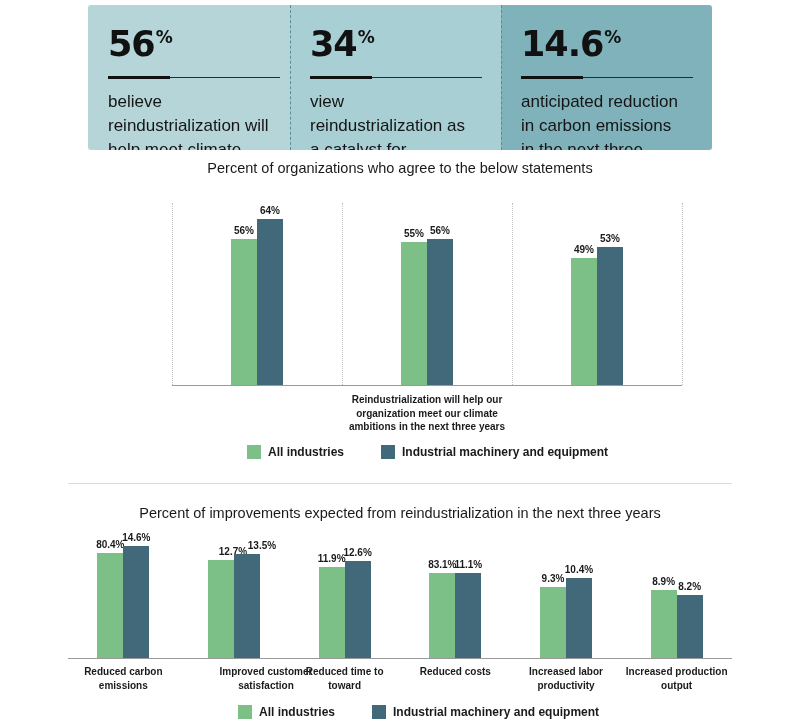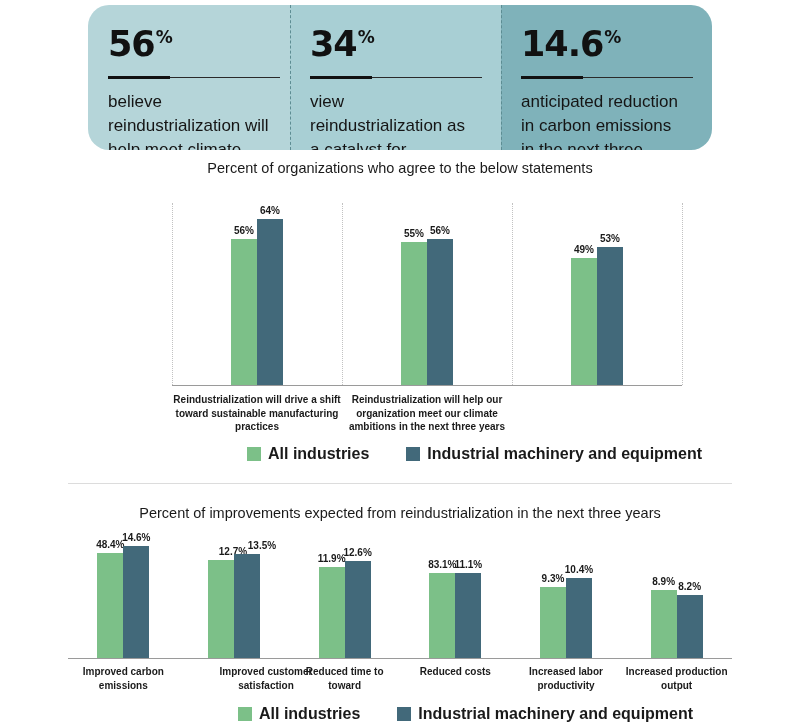--- a/index.html
+++ b/index.html
@@ -6,21 +6,21 @@
   body{
     width:800px;height:727px;background:#ffffff;
     font-family:"Liberation Sans","DejaVu Sans",sans-serif;
     color:#1a1a1a;position:relative;overflow:hidden;
   }
   .page{position:relative;width:800px;height:727px;}
 
   
   .banner{
     position:absolute;left:88px;top:5px;width:624px;height:145px;
-    border-radius:21px;overflow:hidden;display:flex;
+    border-radius:3px;overflow:hidden;display:flex;
   }
   .bpanel{position:relative;box-sizing:border-box;padding:22px 20px 0 20px;}
   .bpanel.p1{width:202px;background:#b5d5d9;}
   .bpanel.p2{width:211px;background:#a8cfd4;}
   .bpanel.p3{width:211px;background:#7fb2ba;}
   .bdash{position:absolute;top:0;bottom:0;width:0;border-left:1.5px dashed #5d8d93;}
   .bdash.d1{left:202px;}
   .bdash.d2{left:413px;}
 
   .bnum{
@@ -55,21 +55,21 @@
   .xlabel{
     position:absolute;text-align:center;font-size:10px;font-weight:bold;
     line-height:1.35;color:#1a1a1a;font-family:"Liberation Sans",sans-serif;
   }
 
   .legend{position:absolute;display:flex;align-items:center;gap:9px;}
   .legend .item{display:flex;align-items:center;gap:7px;}
   .legend .sw{width:14px;height:14px;display:block;}
   .legend .sw.g{background:#7cc088;}
   .legend .sw.b{background:#42697a;}
-  .legend .lt{font-size:16px;font-weight:bold;color:#1a1a1a;white-space:nowrap;}
+  .legend .lt{font-size:12px;font-weight:bold;color:#1a1a1a;white-space:nowrap;}
 
   .hdiv{position:absolute;height:1px;background:#dcdcdc;}
 
   
   #chart1{position:absolute;left:0;top:160px;width:800px;height:310px;}
   #chart1 .plot{position:absolute;left:172px;top:43px;width:510px;height:182px;}
 
   
   #chart2{position:absolute;left:0;top:483px;width:800px;height:244px;}
   #chart2 .plot{position:absolute;left:68px;top:52px;width:664px;height:123px;}
@@ -126,21 +126,20 @@
     <div class="plot" id="c1plot">
         <div class="baseline" style="left: 0px; width: 510px; top: 182px;"></div>
         <div class="vdot" style="left: 0px; top: 0px; height: 182px;"></div>
         <div class="vdot" style="left: 170px; top: 0px; height: 182px;"></div>
         <div class="vdot" style="left: 340px; top: 0px; height: 182px;"></div>
         <div class="vdot" style="left: 510px; top: 0px; height: 182px;"></div>
         <div class="bar g" style="left: 59px; width: 26px; height: 145.6px; bottom: 0px; background: rgb(124, 192, 136);"></div>
         <div class="blabel" style="left: 52px; width: 40px; top: 22.4px;">56%</div>
         <div class="bar b" style="left: 85px; width: 26px; height: 166.4px; bottom: 0px; background: rgb(66, 105, 122);"></div>
         <div class="blabel" style="left: 78px; width: 40px; top: 1.6px;">64%</div>
-        <div class="xlabel" style="left: 1px; width: 168px; top: 190px;">Reindustrialization will drive a shift toward sustainable manufacturing practices</div>
         <div class="bar g" style="left: 229px; width: 26px; height: 143px; bottom: 0px; background: rgb(124, 192, 136);"></div>
         <div class="blabel" style="left: 222px; width: 40px; top: 25px;">55%</div>
         <div class="bar b" style="left: 255px; width: 26px; height: 145.6px; bottom: 0px; background: rgb(66, 105, 122);"></div>
         <div class="blabel" style="left: 248px; width: 40px; top: 22.4px;">56%</div>
         <div class="xlabel" style="left: 171px; width: 168px; top: 190px;">Reindustrialization will help our organization meet our climate ambitions in the next three years</div>
         <div class="bar g" style="left: 399px; width: 26px; height: 127.4px; bottom: 0px; background: rgb(124, 192, 136);"></div>
         <div class="blabel" style="left: 392px; width: 40px; top: 40.6px;">49%</div>
         <div class="bar b" style="left: 425px; width: 26px; height: 137.8px; bottom: 0px; background: rgb(66, 105, 122);"></div>
         <div class="blabel" style="left: 418px; width: 40px; top: 30.2px;">53%</div>
       </div>
@@ -155,24 +154,24 @@
         </div>
       </div>
   </div>
 
   <div id="chart2">
     <div class="hdiv" style="left:68px;top:0;width:664px;"></div>
     <div class="ctitle" style="top:22px;">Percent of improvements expected from reindustrialization in the next three years</div>
     <div class="plot" id="c2plot">
         <div class="baseline" style="left: 0px; width: 664px; top: 123px;"></div>
         <div class="bar g" style="left: 29.3333px; width: 26px; height: 104.55px; bottom: 0px; background: rgb(124, 192, 136);"></div>
-        <div class="blabel" style="left: 22.3333px; width: 40px; top: 4.45px;">48.4%</div>
+        <div class="blabel" style="left: 22.3333px; width: 40px; top: 4.45px;">80.4%</div>
         <div class="bar b" style="left: 55.3333px; width: 26px; height: 112.237px; bottom: 0px; background: rgb(66, 105, 122);"></div>
         <div class="blabel" style="left: 48.3333px; width: 40px; top: -3.2375px;">14.6%</div>
-        <div class="xlabel" style="left: 1.33333px; width: 108px; top: 130px;">Improved carbon emissions</div>
+        <div class="xlabel" style="left: 1.33333px; width: 108px; top: 130px;">Reduced carbon emissions</div>
         <div class="bar g" style="left: 140px; width: 26px; height: 97.6312px; bottom: 0px; background: rgb(124, 192, 136);"></div>
         <div class="blabel" style="left: 145px; width: 40px; top: 11.3688px;">12.7%</div>
         <div class="bar b" style="left: 166px; width: 26px; height: 103.781px; bottom: 0px; background: rgb(66, 105, 122);"></div>
         <div class="blabel" style="left: 159px; width: 40px; top: 5.21875px; margin-left: 15px;">13.5%</div>
         <div class="xlabel" style="left: 112px; width: 108px; top: 130px; margin-left: 32px;">Improved customer satisfaction</div>
         <div class="bar g" style="left: 250.667px; width: 26px; height: 91.4813px; bottom: 0px; background: rgb(124, 192, 136);"></div>
         <div class="blabel" style="left: 243.667px; width: 40px; top: 17.5187px;">11.9%</div>
         <div class="bar b" style="left: 276.667px; width: 26px; height: 96.8625px; bottom: 0px; background: rgb(66, 105, 122);"></div>
         <div class="blabel" style="left: 269.667px; width: 40px; top: 12.1375px;">12.6%</div>
         <div class="xlabel" style="left: 222.667px; width: 108px; top: 130px;">Reduced time to toward</div>

